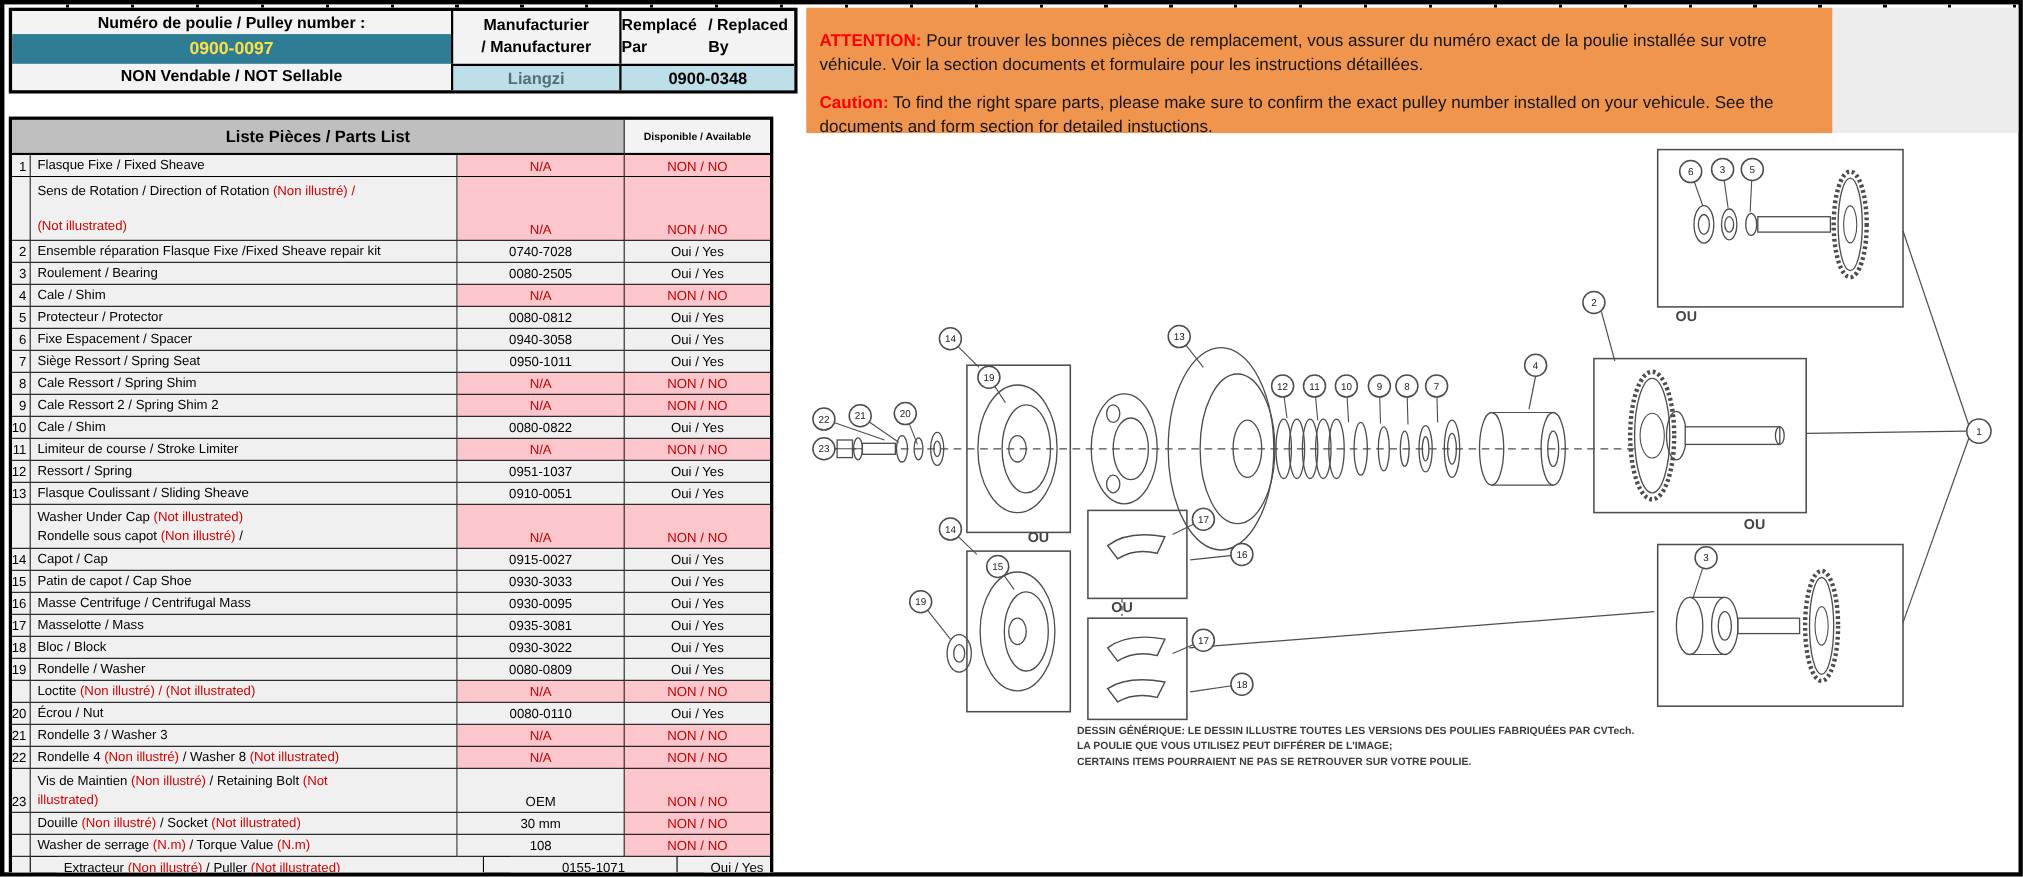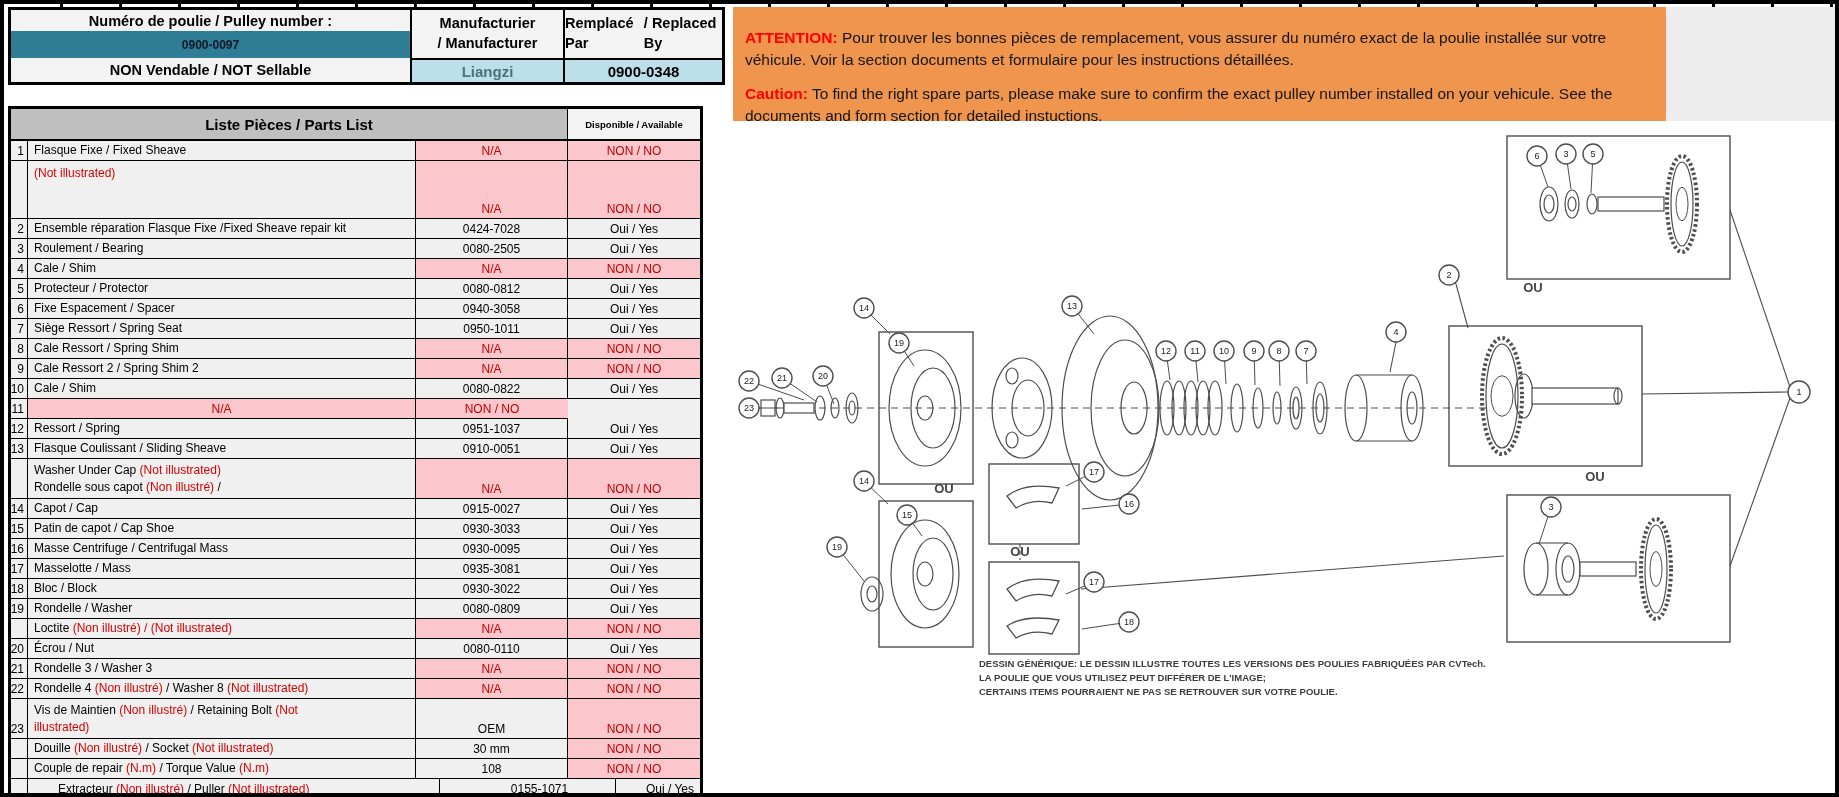--- a/index.html
+++ b/index.html
@@ -6,21 +6,21 @@
   .page{position:relative;width:1839px;height:797px;background:#ffffff;border:4px solid #000;box-sizing:border-box;
         font-family:"Liberation Sans",sans-serif;overflow:hidden;}
   .ticks{position:absolute;top:0;left:0;width:100%;height:3px;
          background:repeating-linear-gradient(90deg,transparent 0 56px,#000 56px 59px);}
 
   
   .ht{position:absolute;left:4px;top:3px;width:717px;height:78px;border:3px solid #000;box-sizing:border-box;
       display:grid;grid-template-columns:399px 153px 1fr;grid-template-rows:21px 27px 1fr;background:#f3f3f3;}
   .ht-cell{display:flex;align-items:center;justify-content:center;font-weight:bold;font-size:14.5px;color:#000;box-sizing:border-box;}
   .ht-a1{grid-column:1;grid-row:1;}
-  .ht-a2{grid-column:1;grid-row:2;background:#2f7d94;color:#0f172a;font-size:12px;}
+  .ht-a2{grid-column:1;grid-row:2;background:#2f7d94;color:#fde047;font-size:16px;}
   .ht-a3{grid-column:1;grid-row:3;}
   .ht-b{grid-column:2;grid-row:1/3;border-left:2px solid #000;flex-direction:column;line-height:1.35;}
   .ht-b3{grid-column:2;grid-row:3;border-left:2px solid #000;border-top:2px solid #000;background:#bcdfe9;color:#50707b;font-size:15px;}
   .ht-c{grid-column:3;grid-row:1/3;border-left:2px solid #000;flex-direction:row;line-height:1.35;}
   .ht-c3{grid-column:3;grid-row:3;border-left:2px solid #000;border-top:2px solid #000;background:#bcdfe9;color:#000;font-size:15px;}
 
   
   .attention{position:absolute;left:729px;top:3px;width:933px;height:114px;background:#f0954d;box-sizing:border-box;
              padding:8px 12px 4px 12px;color:#141414;font-size:15.5px;line-height:1.42;}
   .attention p{margin:12px 0 9px 0;}
@@ -88,31 +88,32 @@
           <div class="c-num">1</div>
           <div class="c-desc">
             <div><span>Flasque Fixe / Fixed Sheave</span></div>
           </div>
           <div class="c-part na">N/A</div>
           <div class="c-avail na">NON / NO</div>
         </div>
         <div class="pt-row" style="height: 58px;">
           <div class="c-num"></div>
           <div class="c-desc spread">
+            <div><span>Sens de Rotation / Direction of Rotation </span><span class="seg-red">(Non illustré) /</span></div>
             <div><span class="seg-red">(Not illustrated)</span></div>
           </div>
           <div class="c-part na bottom">N/A</div>
           <div class="c-avail na bottom">NON / NO</div>
         </div>
         <div class="pt-row" style="height: 20px;">
           <div class="c-num">2</div>
           <div class="c-desc">
             <div><span>Ensemble réparation Flasque Fixe /Fixed Sheave repair kit</span></div>
           </div>
-          <div class="c-part">0424-7028</div>
+          <div class="c-part">0740-7028</div>
           <div class="c-avail">Oui / Yes</div>
         </div>
         <div class="pt-row" style="height: 20px;">
           <div class="c-num">3</div>
           <div class="c-desc">
             <div><span>Roulement / Bearing</span></div>
           </div>
           <div class="c-part">0080-2505</div>
           <div class="c-avail">Oui / Yes</div>
         </div>
@@ -167,20 +168,23 @@
         <div class="pt-row" style="height: 20px;">
           <div class="c-num">10</div>
           <div class="c-desc">
             <div><span>Cale / Shim</span></div>
           </div>
           <div class="c-part">0080-0822</div>
           <div class="c-avail">Oui / Yes</div>
         </div>
         <div class="pt-row" style="height: 20px;">
           <div class="c-num">11</div>
+          <div class="c-desc">
+            <div><span>Limiteur de course / Stroke Limiter</span></div>
+          </div>
           <div class="c-part na">N/A</div>
           <div class="c-avail na">NON / NO</div>
         </div>
         <div class="pt-row" style="height: 20px;">
           <div class="c-num">12</div>
           <div class="c-desc">
             <div><span>Ressort / Spring</span></div>
           </div>
           <div class="c-part">0951-1037</div>
           <div class="c-avail">Oui / Yes</div>
@@ -295,21 +299,21 @@
           <div class="c-num"></div>
           <div class="c-desc">
             <div><span>Douille </span><span class="seg-red">(Non illustré)</span><span> / Socket </span><span class="seg-red">(Not illustrated)</span></div>
           </div>
           <div class="c-part">30 mm</div>
           <div class="c-avail na">NON / NO</div>
         </div>
         <div class="pt-row" style="height: 20px;">
           <div class="c-num"></div>
           <div class="c-desc">
-            <div><span>Couple de repair </span><span class="seg-red">(N.m)</span><span> / Torque Value </span><span class="seg-red">(N.m)</span></div>
+            <div><span>Washer de serrage </span><span class="seg-red">(N.m)</span><span> / Torque Value </span><span class="seg-red">(N.m)</span></div>
           </div>
           <div class="c-part">108</div>
           <div class="c-avail na">NON / NO</div>
         </div>
         <div class="pt-row" style="height: 20px; gap: 24px;">
           <div class="c-num"></div>
           <div class="c-desc">
             <div><span>Extracteur </span><span class="seg-red">(Non illustré)</span><span> / Puller </span><span class="seg-red">(Not illustrated)</span></div>
           </div>
           <div class="c-part">0155-1071</div>

